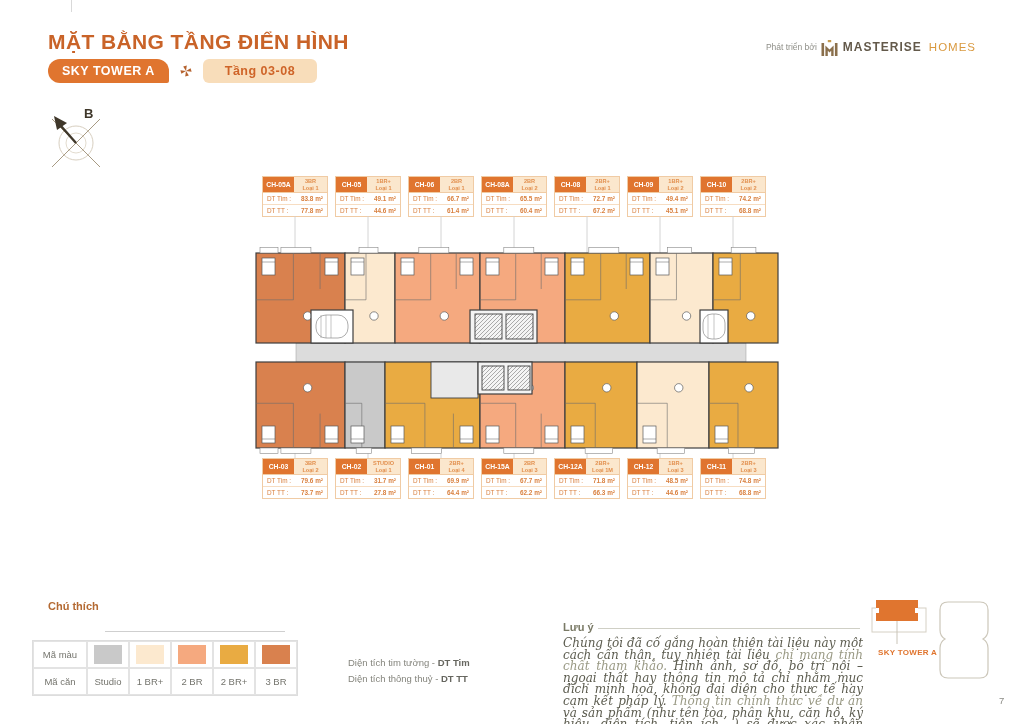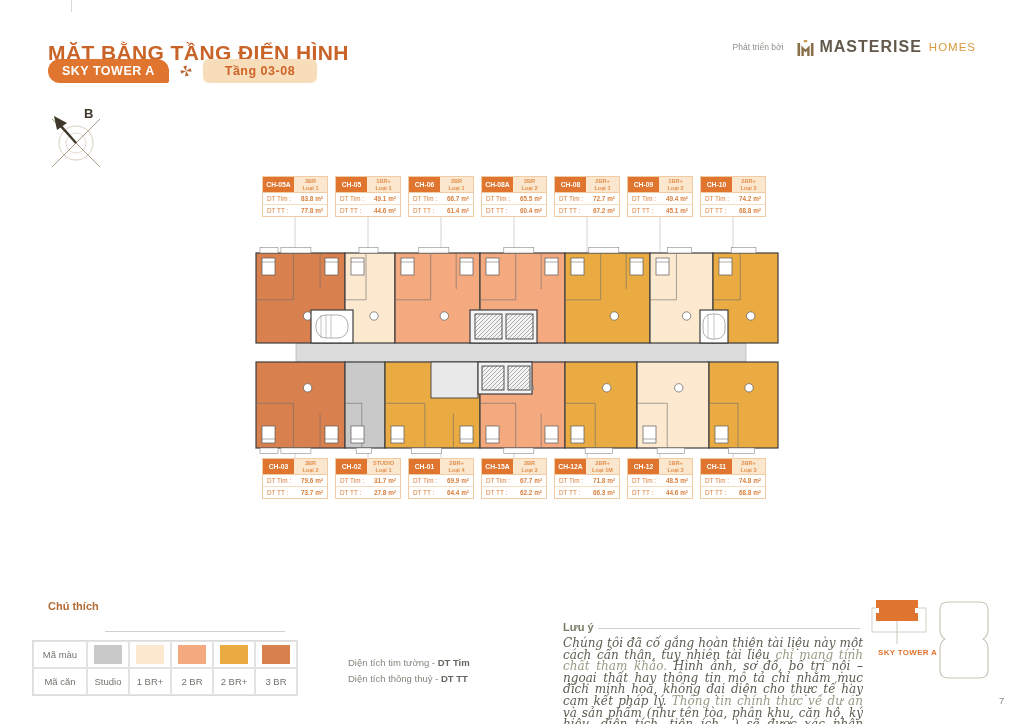--- a/index.html
+++ b/index.html
@@ -1,31 +1,31 @@
 <!DOCTYPE html>
 <html><head>
 <meta charset="utf-8">
 <style>
   html,body{margin:0;padding:0;}
   body{width:1024px;height:724px;position:relative;background:#ffffff;
        font-family:"Liberation Sans", sans-serif;overflow:hidden;}
   .abs{position:absolute;}
 
   
-  .page-title{left:48px;top:30px;font-size:21px;font-weight:700;color:#c96328;letter-spacing:.4px;margin-top:11px;}
+  .page-title{left:48px;top:30px;font-size:21px;font-weight:700;color:#c96328;letter-spacing:.4px;}
   .crop-mark{left:71px;top:0;width:1px;height:12px;background:#d9d9d9;}
   .badge-row{left:48px;top:59px;display:flex;align-items:center;gap:10px;}
   .tower-badge{background:#e0752f;color:#fff;font-weight:700;font-size:12.5px;
                padding:5px 14px;border-radius:12px 12px 2px 12px;letter-spacing:.5px;}
   .floor-badge{background:#f8ddba;color:#cf6428;font-weight:700;font-size:12.5px;
                padding:5px 22px;border-radius:6px;letter-spacing:.5px;}
-  .dev-row{right:48px;top:38px;display:flex;align-items:center;gap:14px;}
+  .dev-row{right:48px;top:38px;display:flex;align-items:center;gap:4px;}
   .dev-prefix{font-size:8.5px;color:#8f8f88;}
   .brand{display:flex;align-items:center;gap:5px;}
-  .brand-1{font-size:16px;font-weight:700;color:#63594a;letter-spacing:1px;}
+  .brand-1{font-size:12px;font-weight:700;color:#63594a;letter-spacing:1px;}
   .brand-2{font-size:11.5px;font-weight:400;color:#d9993f;letter-spacing:1px;margin-left:2px;}
 
   
   .ucard{position:absolute;width:66px;background:#fff;border:1px solid #f0cba4;
          color:#d9803f;text-align:center;box-sizing:border-box;}
   .uc-head{display:flex;height:15px;border-bottom:1px solid #f0cba4;}
   .uc-code{width:31px;background:#e0752f;color:#fff;font-weight:700;font-size:6.8px;
            display:flex;align-items:center;justify-content:center;}
   .uc-type{flex:1;background:#fbe7cd;color:#e2904f;display:flex;flex-direction:column;
            align-items:center;justify-content:center;font-size:5.6px;font-weight:700;line-height:6.5px;}

